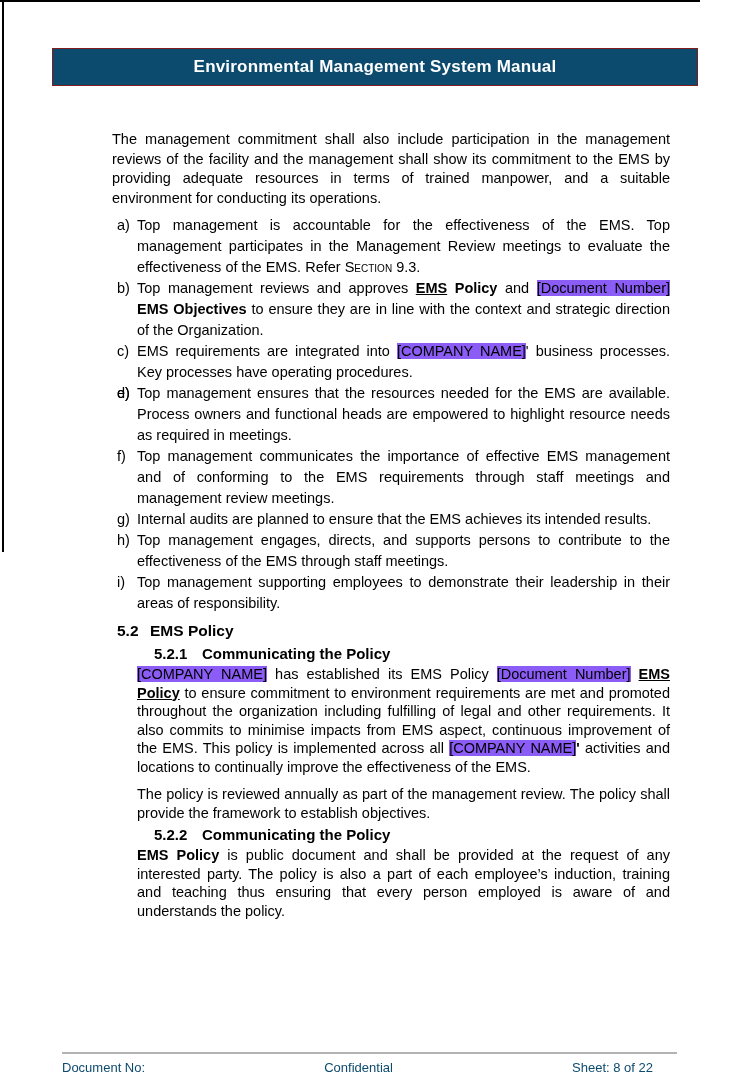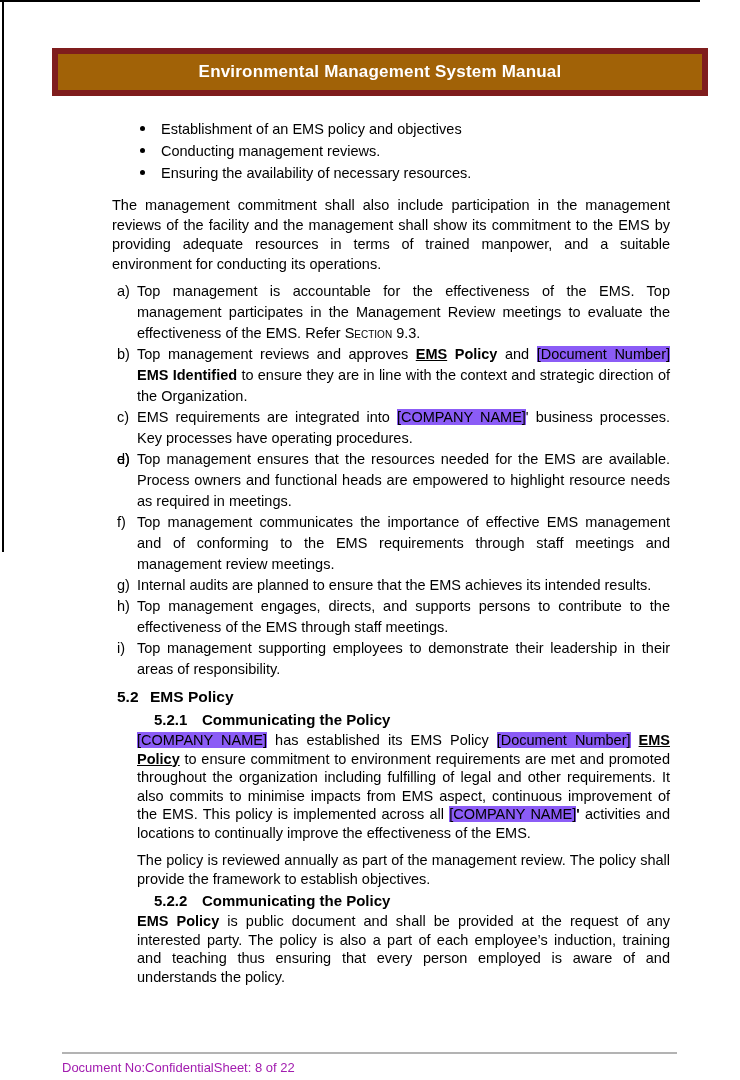--- a/index.html
+++ b/index.html
@@ -7,21 +7,21 @@
     position:relative;width:740px;height:1080px;background:#ffffff;overflow:hidden;
     font-family:"Liberation Sans",sans-serif;color:#000;
   }
   
   .edge-top{position:absolute;left:0;top:0;width:700px;height:2px;background:#000;}
   .edge-left{position:absolute;left:2px;top:0;width:2px;height:552px;background:#000;}
 
   
   .banner{
     position:absolute;left:52px;top:48px;width:644px;height:36px;
-    background:#a16207;border:6px solid #7f1d1d;
+    background:#0c4a6e;border:1px solid #7f1d1d;
     display:flex;align-items:center;justify-content:center;
   }
   .banner-title{color:#ffffff;font-weight:bold;font-size:17px;letter-spacing:.2px;}
 
   
   .content{position:absolute;left:0;top:118px;right:0;font-size:14.5px;}
 
   .bullets{list-style:none;margin:0 70px 0 140px;padding:0;}
   .bullets li{line-height:22px;}
   .dot{display:inline-block;width:5px;height:5px;border-radius:50%;background:#000;margin-right:16px;vertical-align:3px;}
@@ -43,54 +43,49 @@
   
   .b{font-weight:bold;}
   .u{text-decoration:underline;}
   .hl{background:#8b5cf6;}
   .sc{font-variant:small-caps;}
 
   
   .footer{
     position:absolute;left:62px;width:615px;bottom:5px;
     border-top:2px solid #b3b3b3;padding-top:6px;
-    display:flex;align-items:baseline;
-    color:#a21caf;font-size:13px;
+    display:flex;justify-content:space-between;align-items:baseline;
+    color:#0c4a6e;font-size:13px;
   }
   .footer .sheet{margin-right:24px;}
 </style>
 </head>
 <body>
 
 <div class="page">
   <div class="edge-top"></div>
   <div class="edge-left"></div>
 
   <header class="banner">
     <span class="banner-title">Environmental Management System Manual</span>
   </header>
 
   <main class="content">
 
-    <ul class="bullets">
-      <li><span class="dot"></span><span>Establishment of an EMS policy and objectives</span></li>
-      <li><span class="dot"></span><span>Conducting management reviews.</span></li>
-      <li><span class="dot"></span><span>Ensuring the availability of necessary resources.</span></li>
-    </ul>
 
     <p class="intro">The management commitment shall also include participation in the management reviews of the facility and the management shall show its commitment to the EMS by providing adequate resources in terms of trained manpower, and a suitable environment for conducting its operations.</p>
 
     <ol class="letters">
       <li>
         <span class="marker">a)</span>
         <span><span>Top management is accountable for the effectiveness of the EMS. Top management participates in the Management Review meetings to evaluate the effectiveness of the EMS. Refer </span><span class="sc">Section</span><span> 9.3.</span></span>
       </li>
       <li>
         <span class="marker">b)</span>
-        <span><span>Top management reviews and approves </span><span class="b u">EMS</span><span class="b"> Policy</span><span> and </span><span class="hl">[Document Number]</span><span> </span><span class="b">EMS Identified</span><span> to ensure they are in line with the context and strategic direction of the Organization.</span></span>
+        <span><span>Top management reviews and approves </span><span class="b u">EMS</span><span class="b"> Policy</span><span> and </span><span class="hl">[Document Number]</span><span> </span><span class="b">EMS Objectives</span><span> to ensure they are in line with the context and strategic direction of the Organization.</span></span>
       </li>
       <li>
         <span class="marker">c)</span>
         <span><span>EMS requirements are integrated into </span><span class="hl">[COMPANY NAME]</span><span>' business processes. Key processes have operating procedures.</span></span>
       </li>
       <li>
         <span class="marker">d)</span>
       </li>
       <li>
         <span class="marker">e)</span>

